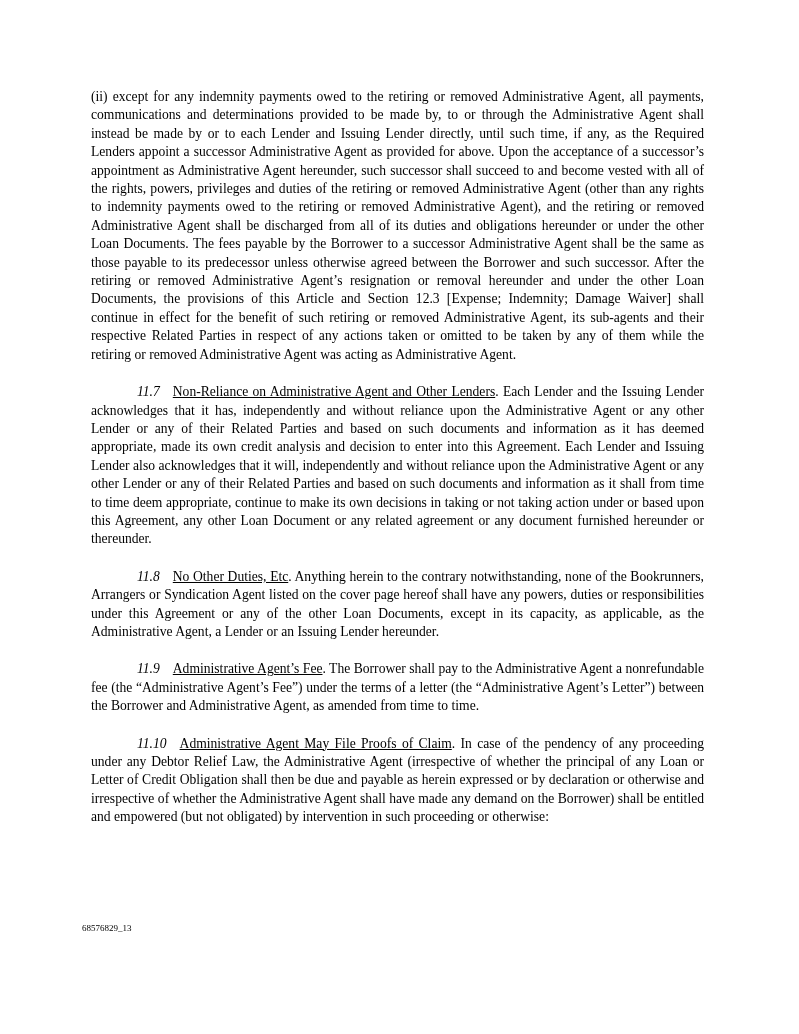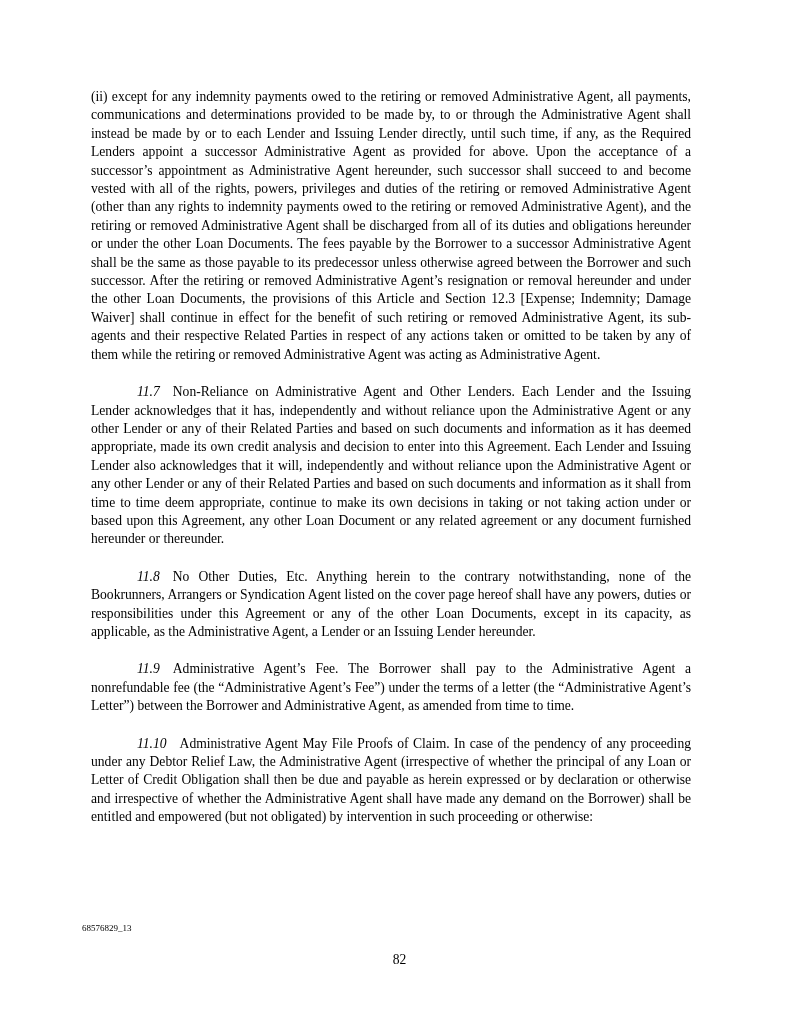--- a/index.html
+++ b/index.html
@@ -19,30 +19,31 @@
   .content {
     position: absolute;
     left: 91px;
     top: 88px;
     width: 615px;
     font-size: 13.6px;
     line-height: 18.4px;
     text-align: justify;
   }
   .para {
-    margin: 0 15px 19px 0;
+    margin: 0 2px 19px 0;
   }
   .sec {
     text-indent: 46px;
   }
   .secnum {
     padding-right: 13px;
     font-style: italic;
   }
   .heading {
+    text-decoration: underline;
   }
   b.term {
     font-weight: normal;
   }
   .page-number {
     position: absolute;
     top: 952px;
     left: 0;
     width: 799px;
     text-align: center;
@@ -68,15 +69,14 @@
     <p class="para sec"><span class="secnum">11.7</span><span class="heading">Non-Reliance on Administrative Agent and Other Lenders</span><span>.  Each Lender and the Issuing Lender acknowledges that it has, independently and without reliance upon the Administrative Agent or any other Lender or any of their Related Parties and based on such documents and information as it has deemed appropriate, made its own credit analysis and decision to enter into this Agreement.  Each Lender and Issuing Lender also acknowledges that it will, independently and without reliance upon the Administrative Agent or any other Lender or any of their Related Parties and based on such documents and information as it shall from time to time deem appropriate, continue to make its own decisions in taking or not taking action under or based upon this Agreement, any other Loan Document or any related agreement or any document furnished hereunder or thereunder.</span></p>
 
     <p class="para sec"><span class="secnum">11.8</span><span class="heading">No Other Duties, Etc</span><span>.  Anything herein to the contrary notwithstanding, none of the Bookrunners, Arrangers or Syndication Agent listed on the cover page hereof shall have any powers, duties or responsibilities under this Agreement or any of the other Loan Documents, except in its capacity, as applicable, as the Administrative Agent, a Lender or an Issuing Lender hereunder.</span></p>
 
     <p class="para sec"><span class="secnum">11.9</span><span class="heading">Administrative Agent’s Fee</span><span><span>.  The Borrower shall pay to the Administrative Agent a nonrefundable fee (the </span><b class="term">“Administrative Agent’s Fee”</b><span>) under the terms of a letter (the </span><b class="term">“Administrative Agent’s Letter”</b><span>) between the Borrower and Administrative Agent, as amended from time to time.</span></span></p>
 
     <p class="para sec"><span class="secnum">11.10</span><span class="heading">Administrative Agent May File Proofs of Claim</span><span>.  In case of the pendency of any proceeding under any Debtor Relief Law, the Administrative Agent (irrespective of whether the principal of any Loan or Letter of Credit Obligation shall then be due and payable as herein expressed or by declaration or otherwise and irrespective of whether the Administrative Agent shall have made any demand on the Borrower) shall be entitled and empowered (but not obligated) by intervention in such proceeding or otherwise:</span></p>
 
   </div>
 
-  <div class="page-number">82</div>
   <div class="doc-id">68576829_13</div>
 </div>
 
 </body></html>

